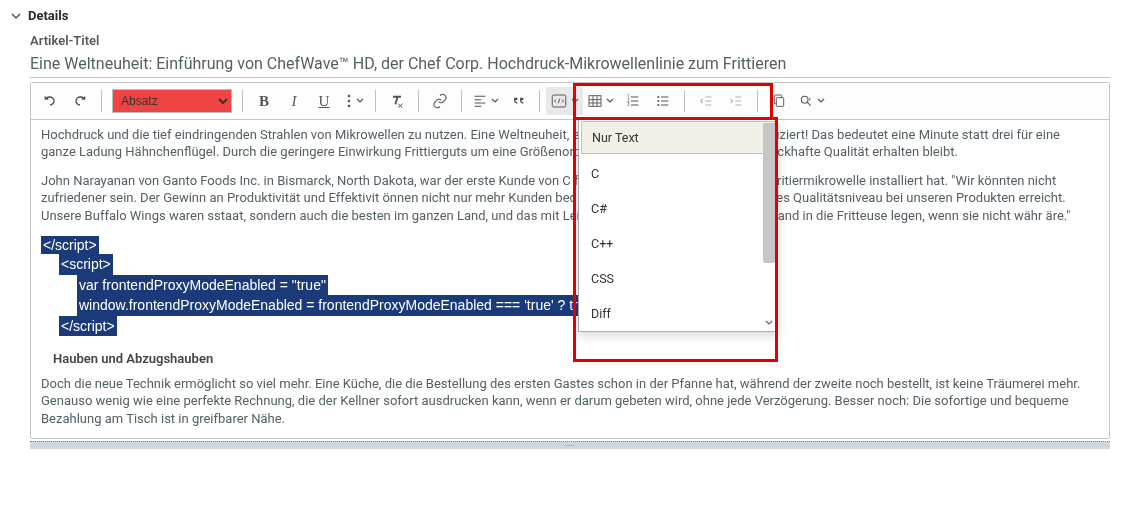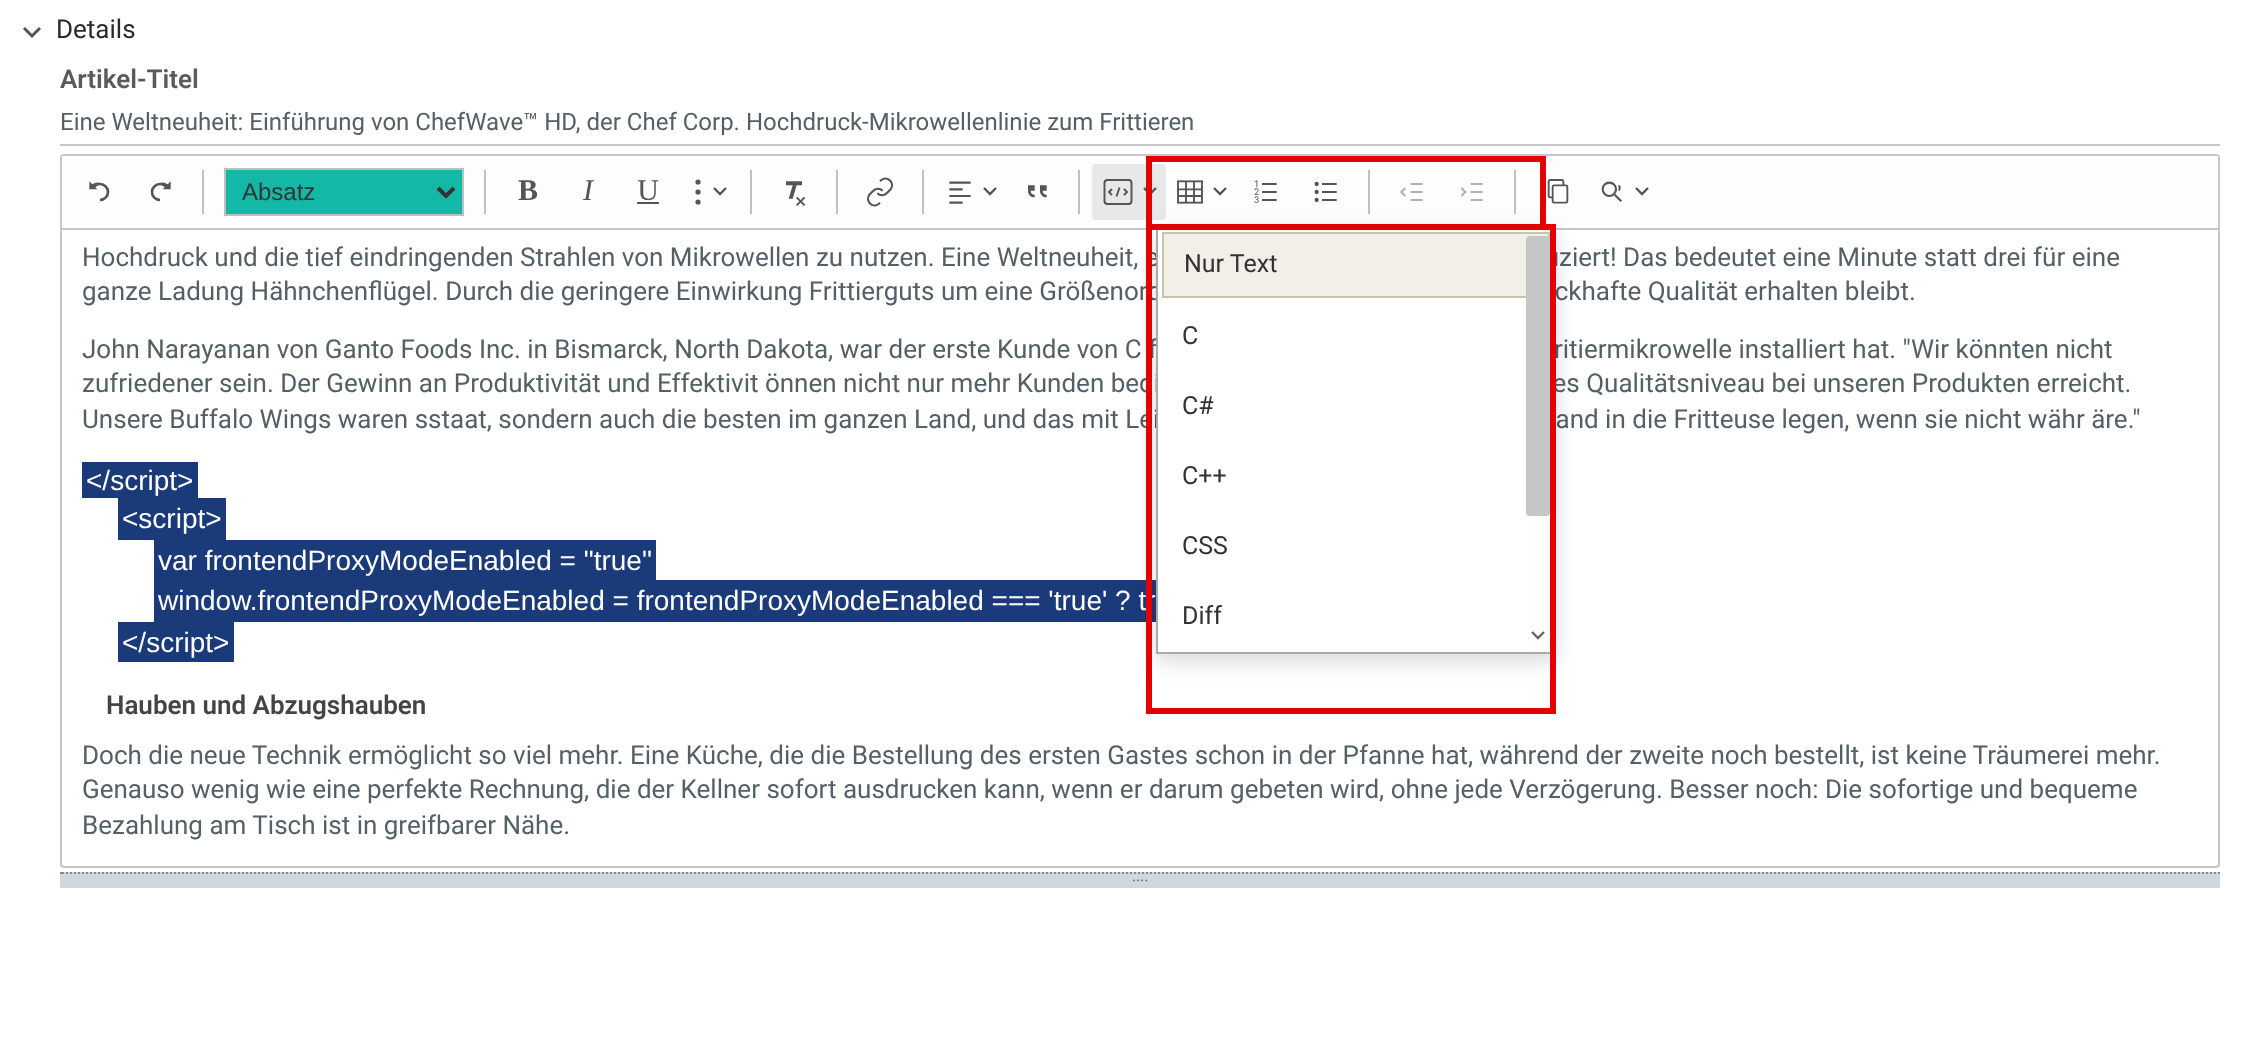--- a/index.html
+++ b/index.html
@@ -24,37 +24,37 @@
     font-size: 13px;
     color: var(--text);
     background: #fff;
     overflow: hidden;
   }
 
   
   .section-header {
     display:flex; align-items:center; gap:6px;
     padding: 8px 10px 4px;
-    font-weight:400;
+    font-weight:700;
     color:#2a2a2a;
   }
   .section-header .chev { width:12px;height:12px;display:inline-block;
     color:#555;}
   .section-body { padding: 0 18px 8px 30px; }
 
   .field-label {
     font-weight:600;
     color:#5a5a5a;
     margin-top:6px;
   }
   .field-title {
     border-bottom:1px solid var(--border-color);
     padding:6px 0 4px;
     color:#546066;
-    font-size:12px;
+    font-size:16px;
   }
 
   .editor-wrap {
     margin-top:4px;
     border:1px solid var(--border-color);
     border-radius:2px;
   }
 
   .toolbar {
     display:flex;
@@ -78,21 +78,21 @@
   }
   .tb-sep {
     width:1px; height:22px; background:#bfbfbf; margin:0 6px;
   }
   .tb-sel select {
     border:1px solid #bfbfbf;
     height:24px;
     padding:0 4px;
     font-size:12px;
     color:#333;
-    background:#14b8a6;
+    background:#ef4444;
     width:120px;
   }
 
   svg { display:block; }
 
   .editor-body {
     position:relative;
     padding: 6px 24px 10px 10px;
     height: 318px;
     overflow-y:auto;

